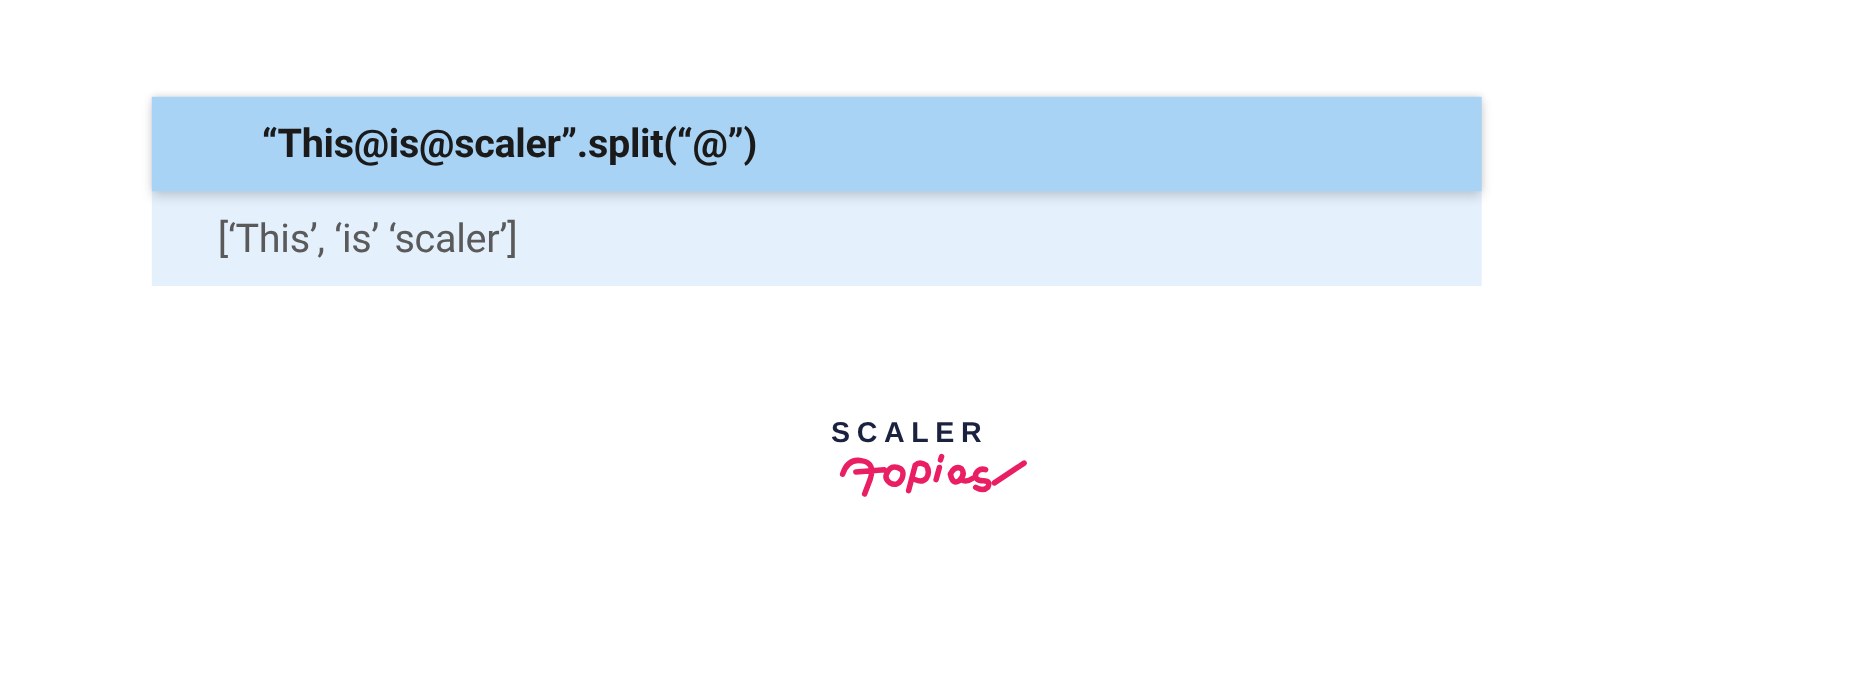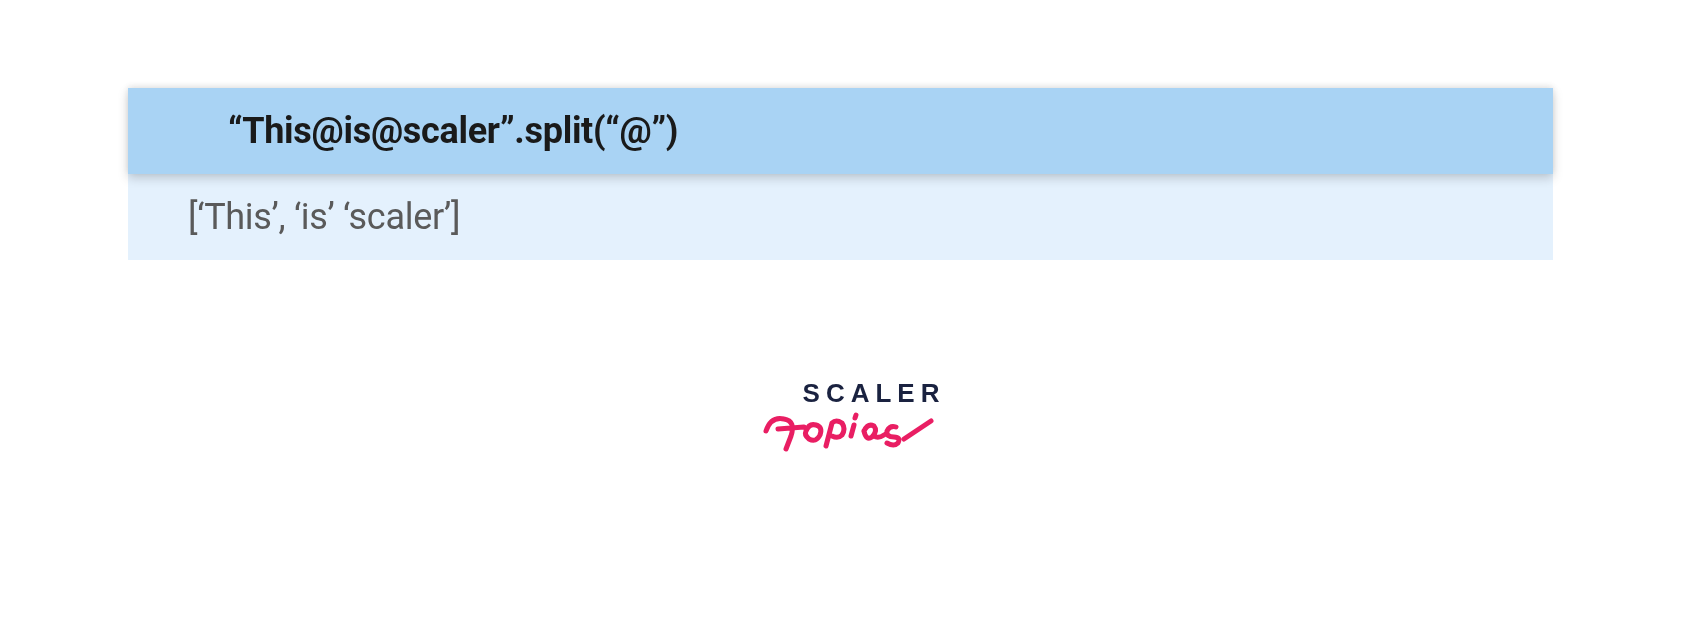--- a/index.html
+++ b/index.html
@@ -9,23 +9,23 @@
     }
     body {
       width: 1701px;
       height: 622px;
       background: #ffffff;
       font-family: -apple-system, BlinkMacSystemFont, "Segoe UI", Roboto, Helvetica, Arial, sans-serif;
       position: relative;
     }
     .container {
       position: absolute;
-      left: 128px;
+      left: 138px;
       top: 88px;
-      width: 1425px;
+      width: 1209px;
     }
     .code-block {
       background: #a9d3f4;
       padding: 22px 100px;
       box-shadow: 0 4px 10px rgba(0,0,0,0.18), 0 -2px 6px rgba(0,0,0,0.08);
       position: relative;
       z-index: 2;
     }
     .code-text {
       font-size: 36px;
@@ -43,21 +43,21 @@
       font-size: 36px;
       font-weight: 400;
       color: #5a5a5a;
       letter-spacing: -0.3px;
     }
     .logo {
       position: absolute;
       left: 50%;
       top: 378px;
       transform: translateX(-50%);
-      text-align: right;
+      text-align: left;
     }
     .logo-scaler {
       font-family: Arial, Helvetica, sans-serif;
       font-size: 26px;
       font-weight: 900;
       color: #1a2240;
       letter-spacing: 6px;
       margin-bottom: -6px;
     }
     .logo-topics {

